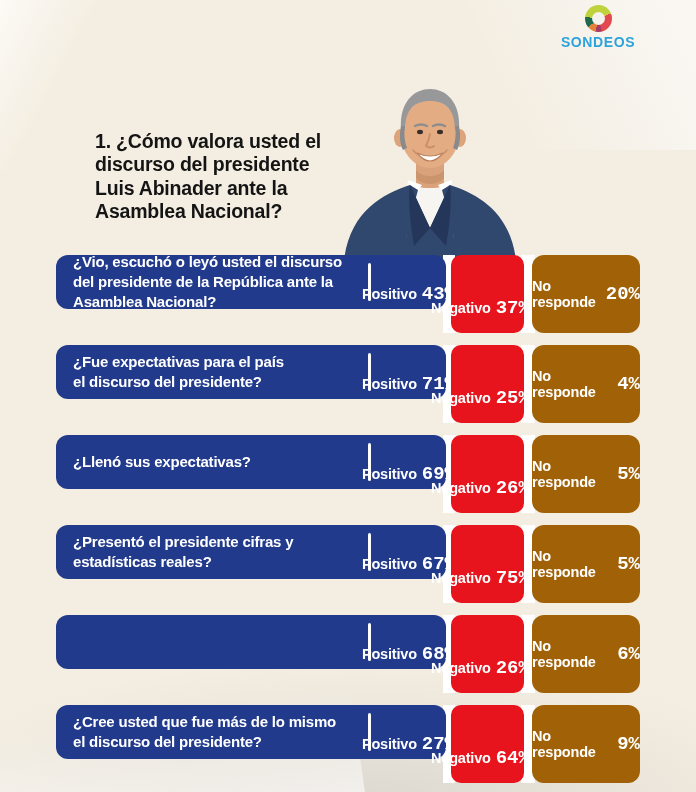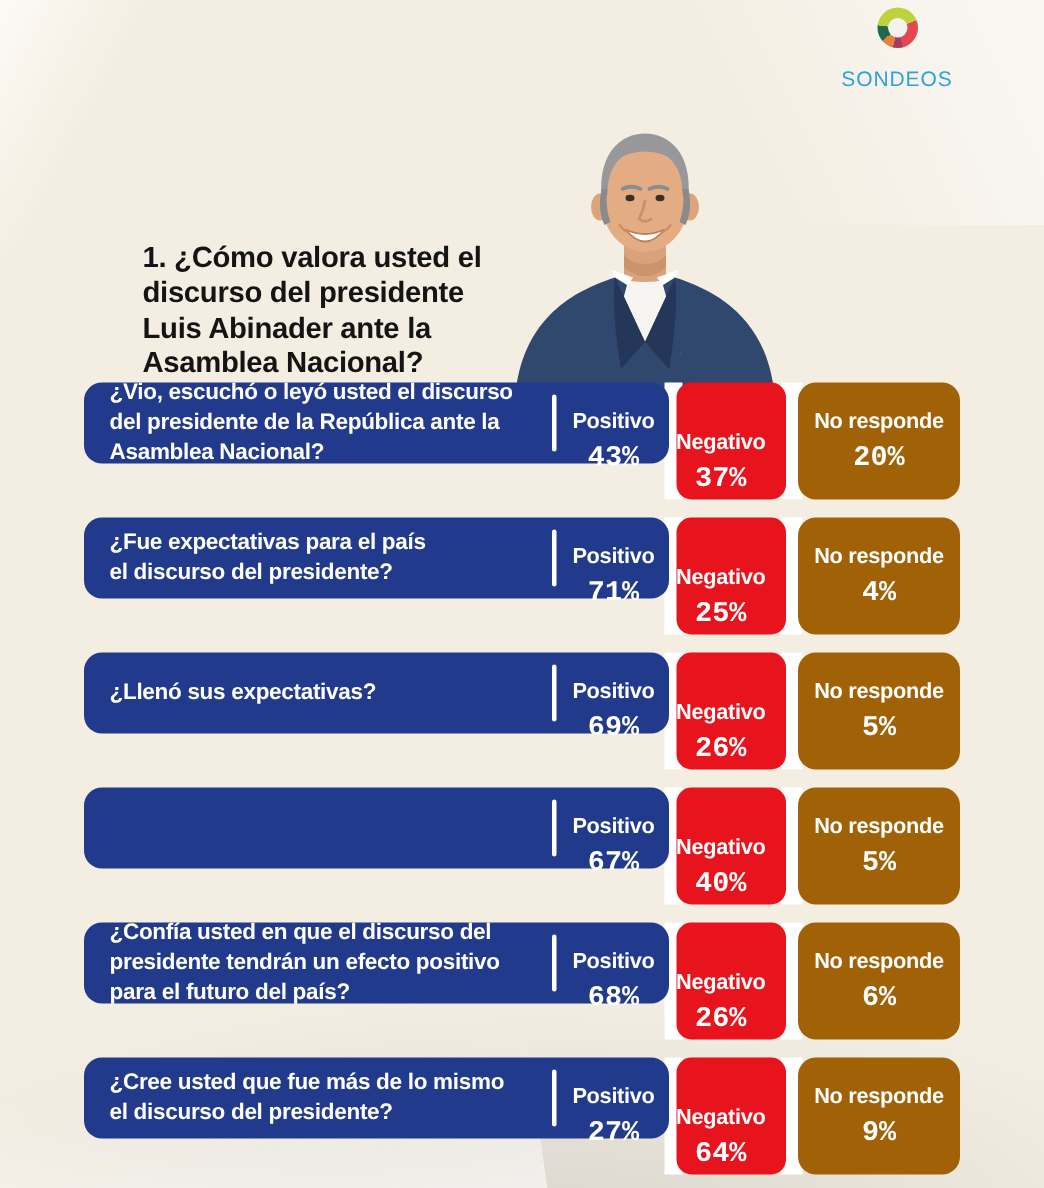--- a/index.html
+++ b/index.html
@@ -20,42 +20,42 @@
 
   .page-title{
     position:absolute;left:40px;top:20px;width:360px;
     font-size:20px;font-weight:bold;line-height:1.18;color:#141414;
     white-space:pre-line;letter-spacing:-0.2px;
   }
   .logo{position:absolute;top:5px;right:40px;width:116px;text-align:center;}
   .donut{position:relative;width:27px;height:27px;border-radius:50%;margin:0 auto;
     background:conic-gradient(from 230deg,#1f6a4d 0 13%,#bfd23c 13% 55%,#e2484e 55% 82%,#a93a63 82% 90%,#e5823a 90% 100%);}
   .donut::after{content:"";position:absolute;inset:7px;border-radius:50%;background:#f5f2ee;}
-  .brand{margin-top:12px;font-size:14px;font-weight:normal;color:#2da3db;letter-spacing:.6px;}
+  .brand{margin-top:2px;font-size:14px;font-weight:bold;color:#2da3db;letter-spacing:.6px;}
 
   .question-heading{
     position:absolute;left:95px;top:130px;width:310px;
     font-size:19.5px;font-weight:bold;line-height:1.2;color:#141414;
-    white-space:pre-line;letter-spacing:-0.2px;margin-top:31px;
+    white-space:pre-line;letter-spacing:-0.2px;
   }
 
   .photo{position:absolute;left:322px;top:82px;width:216px;height:178px;z-index:1;}
 
   .rows{position:absolute;left:0;top:255px;width:696px;z-index:2;}
   .row{position:relative;width:696px;height:78px;margin-bottom:12px;}
   .gap-strip{position:absolute;top:0;height:78px;background:#ffffff;z-index:1;}
   .gap-a{left:443px;width:12px;}
   .gap-b{left:521px;width:14px;}
   .q-box{position:absolute;left:56px;top:0;width:390px;height:54px;z-index:2;
     background:#223a8c;border-radius:12px;}
   .q-text{position:absolute;left:17px;top:0;bottom:0;width:288px;
     display:flex;align-items:center;color:#fff;font-weight:bold;
     font-size:15px;line-height:1.32;white-space:pre-line;letter-spacing:-0.2px;}
   .vline{position:absolute;left:312px;top:8px;bottom:8px;width:3px;background:#fff;border-radius:2px;}
-  .col{position:absolute;top:0;height:78px;display:flex;flex-direction:column;
+  .col{position:absolute;top:0;height:78px;display:flex;
     justify-content:center;align-items:center;gap:5px;color:#fff;z-index:2;}
   .col .label{font-size:14.5px;font-weight:bold;letter-spacing:-0.2px;}
   .col .value{font-size:19px;font-weight:bold;font-family:Liberation Mono, monospace;}
   .pos-col{left:316px;width:74px;}
   .neg-box{position:absolute;left:451px;top:0;width:73px;height:78px;
     background:#e7131d;border-radius:10px;z-index:2;}
   .neg-box .col{left:0;width:59px;margin-top:14px;}
   .na-box{position:absolute;left:532px;top:0;width:108px;height:78px;
     background:#a16207;border-radius:12px;z-index:2;}
   .na-box .col{left:0;width:108px;}
@@ -190,47 +190,46 @@
           <span class="label">No responde</span>
           <span class="value">5%</span>
         </div>
       </div>
     </div>
 
     <div class="row">
       <div class="gap-strip gap-a"></div>
       <div class="gap-strip gap-b"></div>
       <div class="q-box">
+        <div class="q-text">¿Presentó el presidente cifras y
+estadísticas reales?</div>
         <div class="vline"></div>
         <div class="col pos-col">
           <span class="label">Positivo</span>
           <span class="value">67%</span>
         </div>
       </div>
       <div class="neg-box">
         <div class="col">
           <span class="label">Negativo</span>
-          <span class="value">40%</span>
+          <span class="value">75%</span>
         </div>
       </div>
       <div class="na-box">
         <div class="col">
           <span class="label">No responde</span>
           <span class="value">5%</span>
         </div>
       </div>
     </div>
 
     <div class="row">
       <div class="gap-strip gap-a"></div>
       <div class="gap-strip gap-b"></div>
       <div class="q-box">
-        <div class="q-text">¿Confía usted en que el discurso del
-presidente tendrán un efecto positivo
-para el futuro del país?</div>
         <div class="vline"></div>
         <div class="col pos-col">
           <span class="label">Positivo</span>
           <span class="value">68%</span>
         </div>
       </div>
       <div class="neg-box">
         <div class="col">
           <span class="label">Negativo</span>
           <span class="value">26%</span>

